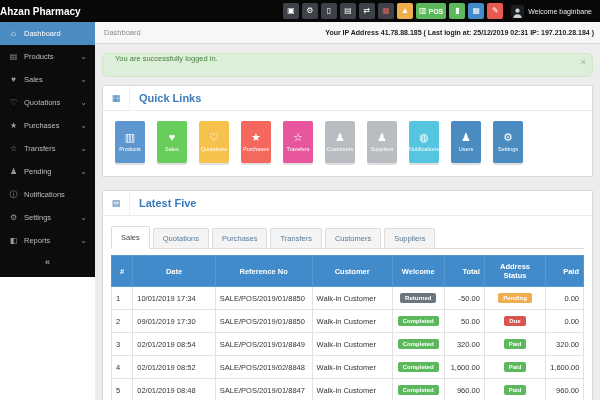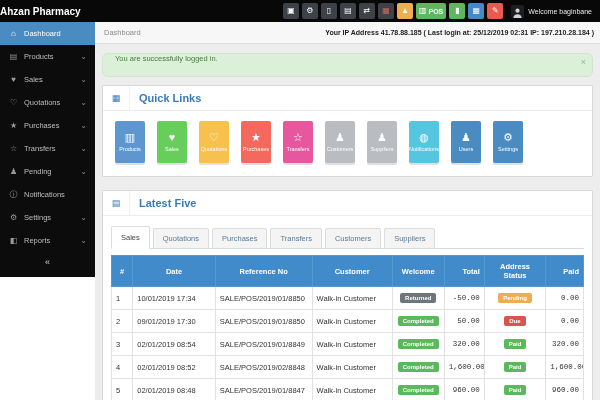--- a/index.html
+++ b/index.html
@@ -64,21 +64,21 @@
   .tabs { display:flex; align-items:flex-end; margin:10px 8px 0; border-bottom:1px solid #d9d9d9; }
   .tab { font-size:7.5px; color:#5a7a96; background:#f4f4f4; border:1px solid #dcdcdc;
     padding:5px 9px; margin-right:3px; margin-bottom:-1px; border-radius:2px 2px 0 0; cursor:pointer; }
   .tab.active { background:#fff; color:#444; border-bottom-color:#fff; padding:6px 9px; }
 
   
   .table-wrap { padding:6px 8px 11px; }
   table { width:100%; border-collapse:collapse; font-size:7.5px; table-layout:fixed; }
   th { background:#428bca; color:#fff; font-weight:bold; padding:6px 4px; border:1px solid #549ad0; text-align:center; }
   td { color:#333; padding:6px 4px; border:1px solid #e2e2e2; background:#fff; overflow:hidden; white-space:nowrap; }
-  td.c { text-align:center; } td.r { text-align:right;font-family:Liberation Mono, monospace; } th.r { text-align:right; }
+  td.c { text-align:center; } td.r { text-align:right; } th.r { text-align:right; }
   .badge { display:inline-block; color:#fff; font-weight:bold; font-size:6px; padding:2px 5px; border-radius:2px; }
 </style>
 </head>
 <body>
 
 <div class="topbar">
   <div class="brand">Ahzan Pharmacy</div>
   <div class="tb-icons">
       <div class="tb-icon" style="background: rgb(61, 66, 72); color: rgb(255, 255, 255);">
         <span class="tb-glyph">▣</span>

